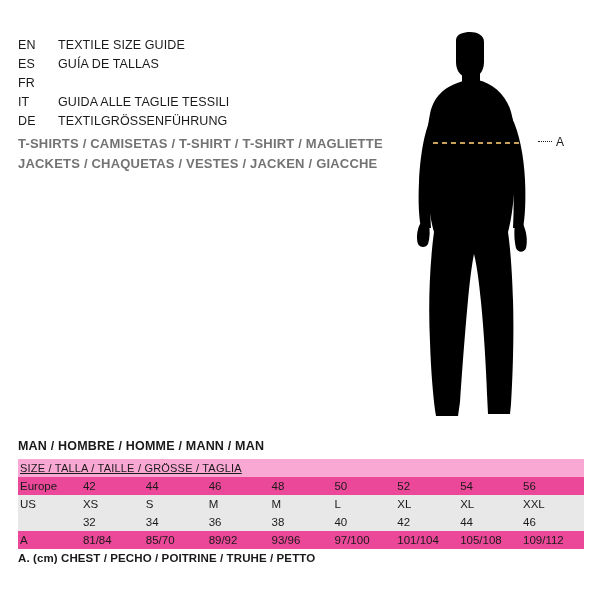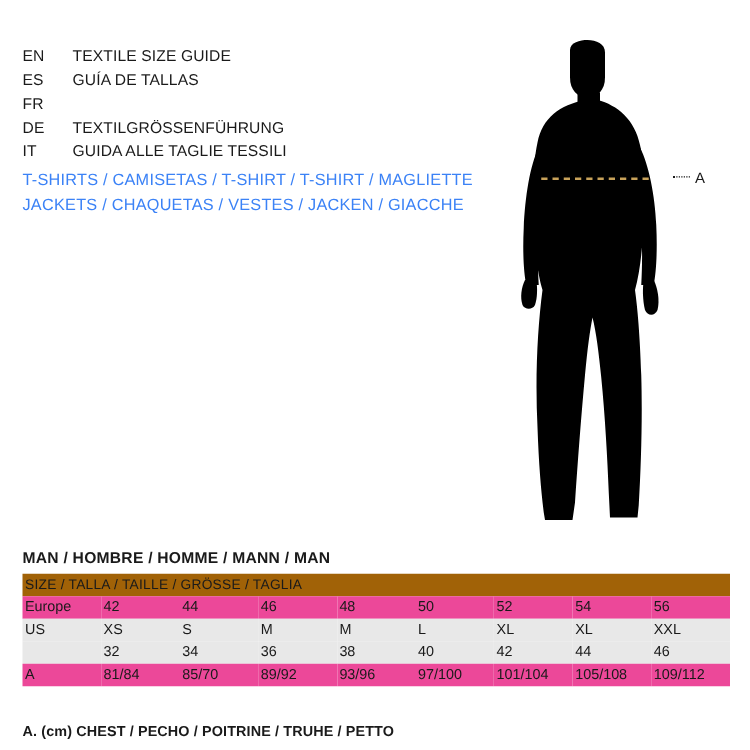--- a/index.html
+++ b/index.html
@@ -48,24 +48,24 @@
 
   
   .category-block {
     position: absolute;
     left: 18px;
     top: 110px;
     width: 420px;
   }
   .category-line {
     font-size: 13px;
-    font-weight: normal;
+    font-weight: bold;
     letter-spacing: 0.2px;
     line-height: 20px;
-    color: #3b82f6;
+    color: #737373;
   }
 
   
   .figure-wrap {
     position: absolute;
     left: 398px;
     top: 8px;
     width: 200px;
     height: 400px;
   }
@@ -109,37 +109,38 @@
     table-layout: fixed;
   }
   table.size-table td {
     height: 18px;
     padding: 0 0 0 2px;
     vertical-align: middle;
     color: #1a1a1a;
     text-align: left;
   }
   tr.row-head td {
-    background: #a16207;
+    background: #f9a8d4;
     font-size: 11px;
     letter-spacing: 0.2px;
+    text-decoration: underline;
   }
   tr.row-shaded td {
     background: #e8e8e8;
   }
   tr.row-plain td {
     background: #ec4899;
   }
   .col-label { width: 88px; }
   .col-val { width: 68px; }
 
   .footnote {
     position: absolute;
     left: 18px;
-    top: 556px;
+    top: 528px;
     font-size: 11.5px;
     font-weight: bold;
     letter-spacing: 0.1px;
     color: #1a1a1a;
     text-align: right;
   }
 </style>
 </head>
 <body>
 
@@ -151,26 +152,26 @@
       <span class="lang-text">TEXTILE SIZE GUIDE</span>
     </div>
     <div class="lang-row">
       <span class="lang-code">ES</span>
       <span class="lang-text">GUÍA DE TALLAS</span>
     </div>
     <div class="lang-row">
       <span class="lang-code">FR</span>
     </div>
     <div class="lang-row">
+      <span class="lang-code">IT</span>
+      <span class="lang-text">GUIDA ALLE TAGLIE TESSILI</span>
+    </div>
+    <div class="lang-row">
       <span class="lang-code">DE</span>
       <span class="lang-text">TEXTILGRÖSSENFÜHRUNG</span>
-    </div>
-    <div class="lang-row">
-      <span class="lang-code">IT</span>
-      <span class="lang-text">GUIDA ALLE TAGLIE TESSILI</span>
     </div>
   </div>
 
   <div class="category-block">
     <div class="category-line">T-SHIRTS / CAMISETAS / T-SHIRT / T-SHIRT / MAGLIETTE</div>
     <div class="category-line">JACKETS / CHAQUETAS / VESTES / JACKEN / GIACCHE</div>
   </div>
 
   <div class="figure-wrap">
     <svg class="figure-svg" width="200" height="400" viewBox="0 0 200 400">

